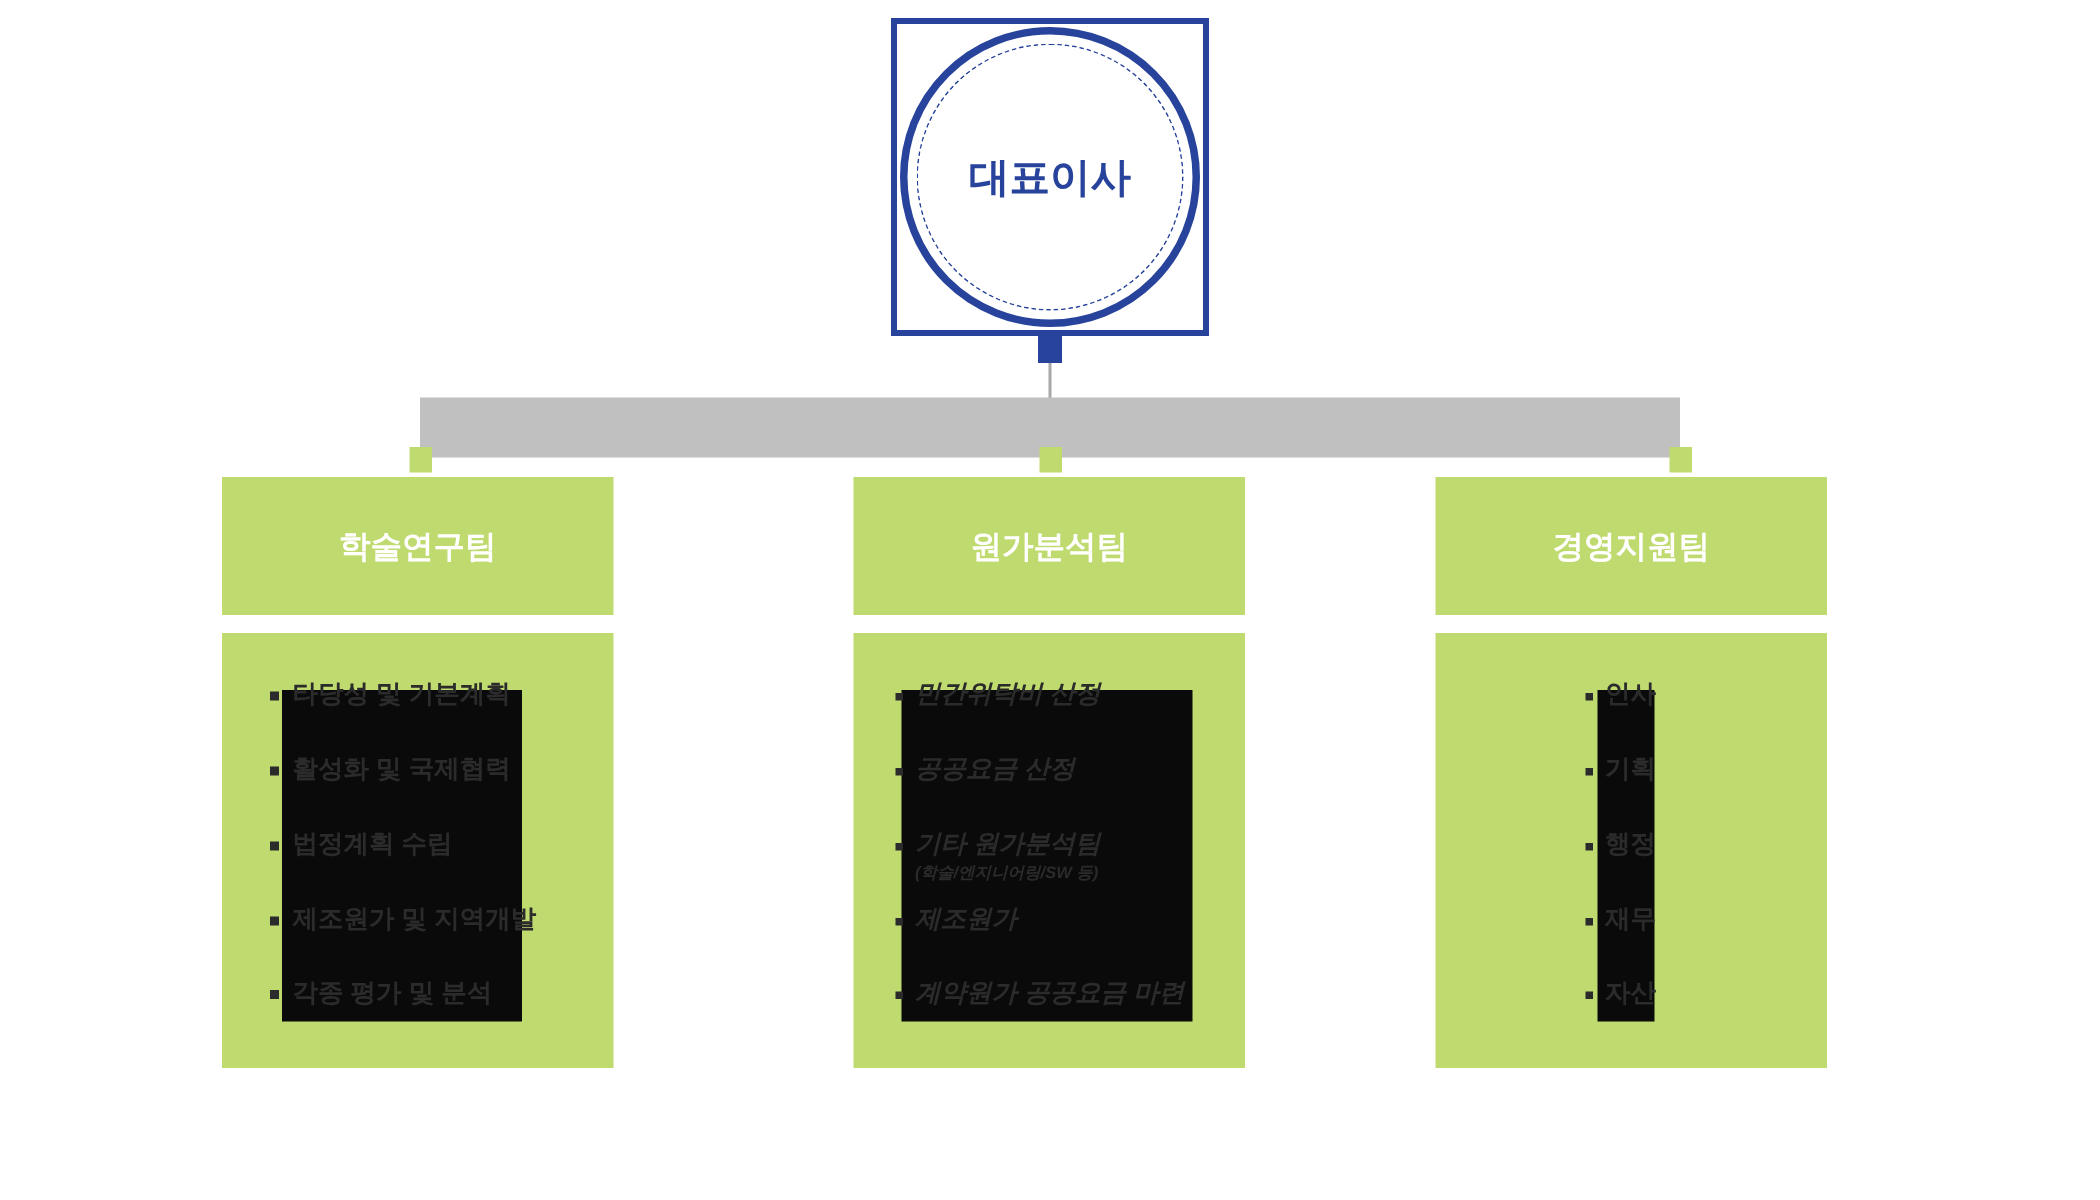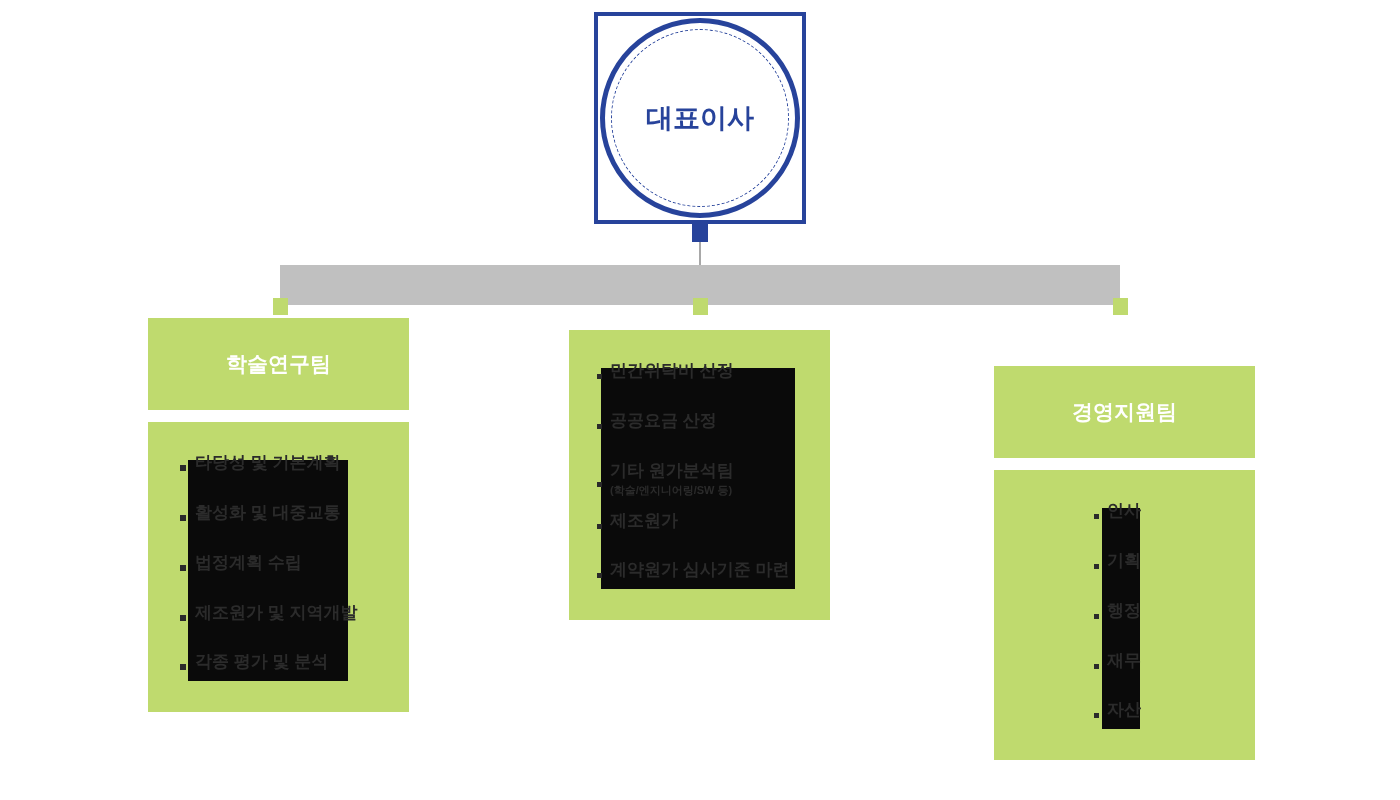--- a/index.html
+++ b/index.html
@@ -112,21 +112,21 @@
   .drop-stub.s3 { left: 1113px; }
 
   
   .team-col {
     position: absolute;
     top: 318px;
     width: 261px;
   }
   .team-col.c1 { left: 148px; border-radius: 14px; }
   .team-col.c2 { left: 569px; }
-  .team-col.c3 { left: 994px; margin-top: 48px; }
+  .team-col.c3 { left: 957px; }
 
   .team-header {
     width: 100%;
     height: 92px;
     background: #BFDA6E;
     display: flex;
     align-items: center;
     justify-content: center;
     box-sizing: border-box;
   }
@@ -160,25 +160,25 @@
     left: 0; top: 0;
     width: 100%;
     height: 100%;
     margin: 0;
     padding: 0;
     list-style: none;
   }
   .team-item {
     position: absolute;
     display: flex;
-    align-items: center;
+    align-items: flex-start;
     white-space: nowrap;
   }
   .team-col.c1 .team-item { left: 32px; }
-  .team-col.c2 .team-item { left: 28px; }
+  .team-col.c2 .team-item { left: 28px; font-style: italic; }
   .team-col.c3 .team-item { left: 100px; }
 
   .bullet {
     display: inline-block;
     width: 6px;
     height: 6px;
     background: #2B2B2B;
     margin-top: 9px;
     margin-right: 9px;
     flex: none;
@@ -236,21 +236,21 @@
       <ul class="team-items">
         <li class="team-item" style="top:30px">
           <span class="bullet"></span>
           <span class="item-text-wrap">
             <span class="item-label">타당성 및 기본계획</span>
           </span>
         </li>
         <li class="team-item" style="top:80px">
           <span class="bullet"></span>
           <span class="item-text-wrap">
-            <span class="item-label">활성화 및 대중교통</span>
+            <span class="item-label">활성화 및 국제협력</span>
           </span>
         </li>
         <li class="team-item" style="top:130px">
           <span class="bullet"></span>
           <span class="item-text-wrap">
             <span class="item-label">법정계획 수립</span>
           </span>
         </li>
         <li class="team-item" style="top:180px">
           <span class="bullet"></span>
@@ -262,20 +262,23 @@
           <span class="bullet"></span>
           <span class="item-text-wrap">
             <span class="item-label">각종 평가 및 분석</span>
           </span>
         </li>
       </ul>
     </div>
   </div>
 
   <div class="team-col c2">
+    <div class="team-header">
+      <span class="team-header-label">원가분석팀</span>
+    </div>
     <div class="team-body">
       <div class="black-overlay"></div>
       <ul class="team-items">
         <li class="team-item" style="top:30px">
           <span class="bullet"></span>
           <span class="item-text-wrap">
             <span class="item-label">민간위탁비 산정</span>
           </span>
         </li>
         <li class="team-item" style="top:80px">
@@ -293,21 +296,21 @@
         </li>
         <li class="team-item" style="top:180px">
           <span class="bullet"></span>
           <span class="item-text-wrap">
             <span class="item-label">제조원가</span>
           </span>
         </li>
         <li class="team-item" style="top:229px">
           <span class="bullet"></span>
           <span class="item-text-wrap">
-            <span class="item-label">계약원가 심사기준 마련</span>
+            <span class="item-label">계약원가 공공요금 마련</span>
           </span>
         </li>
       </ul>
     </div>
   </div>
 
   <div class="team-col c3">
     <div class="team-header">
       <span class="team-header-label">경영지원팀</span>
     </div>

